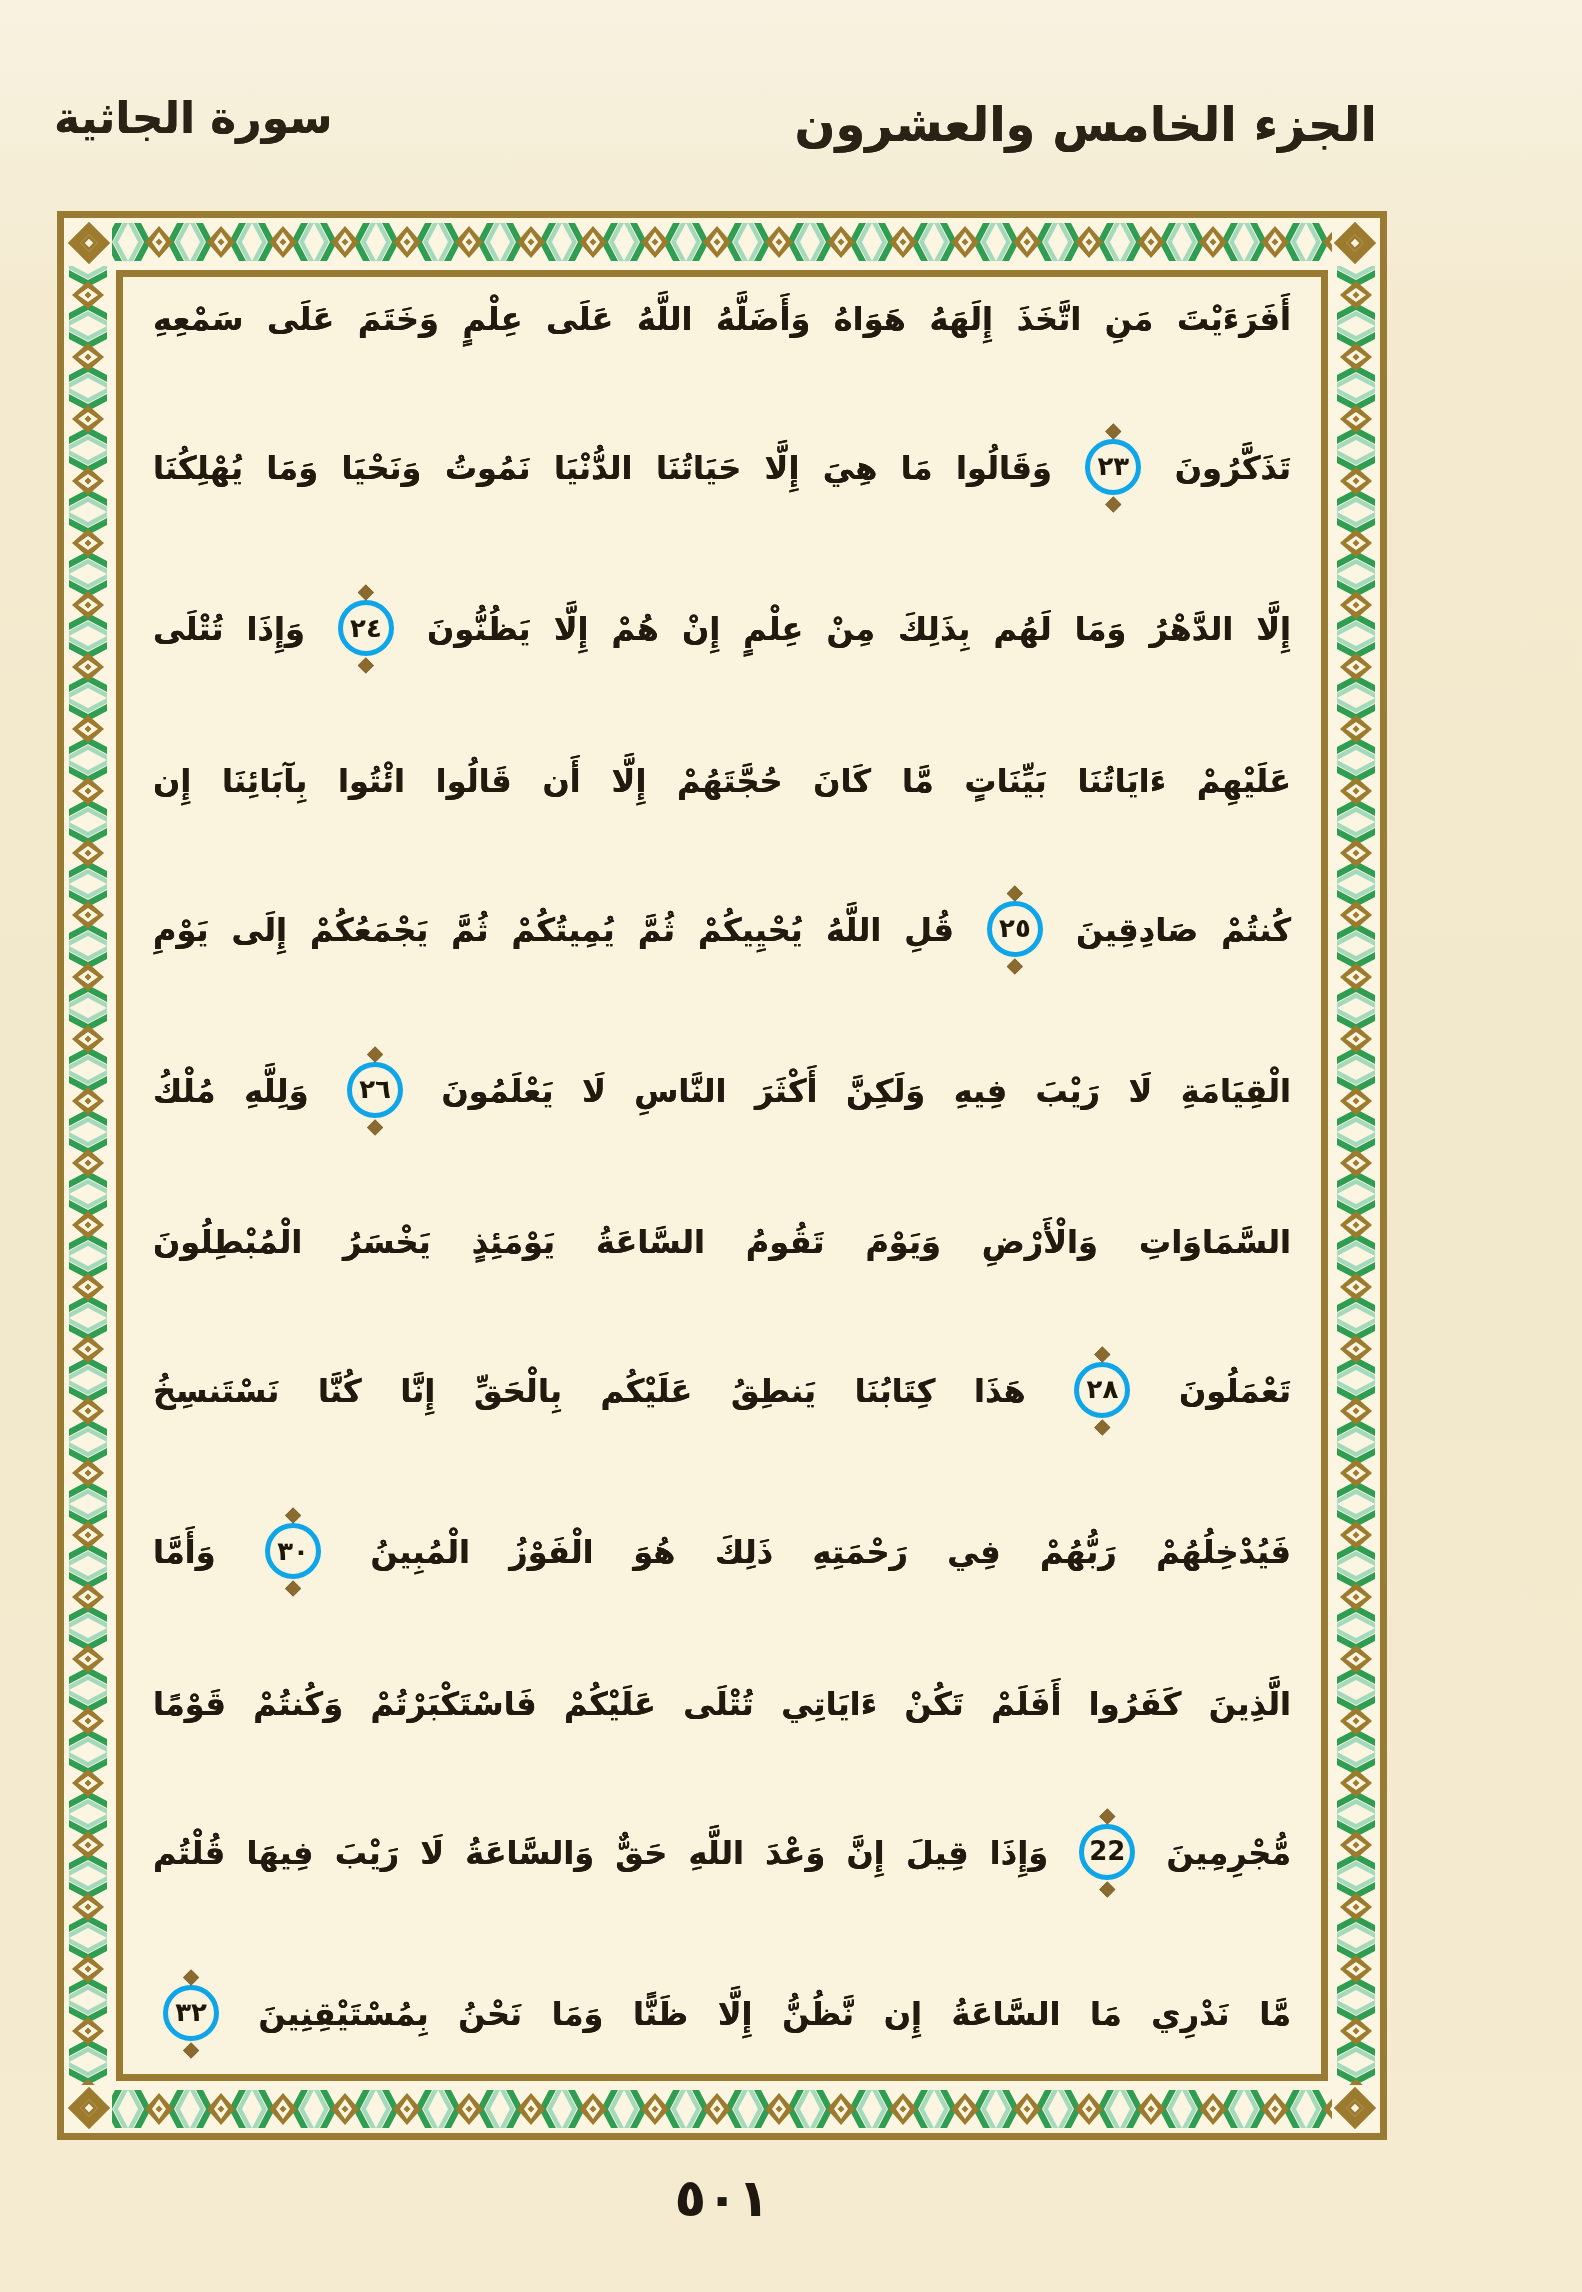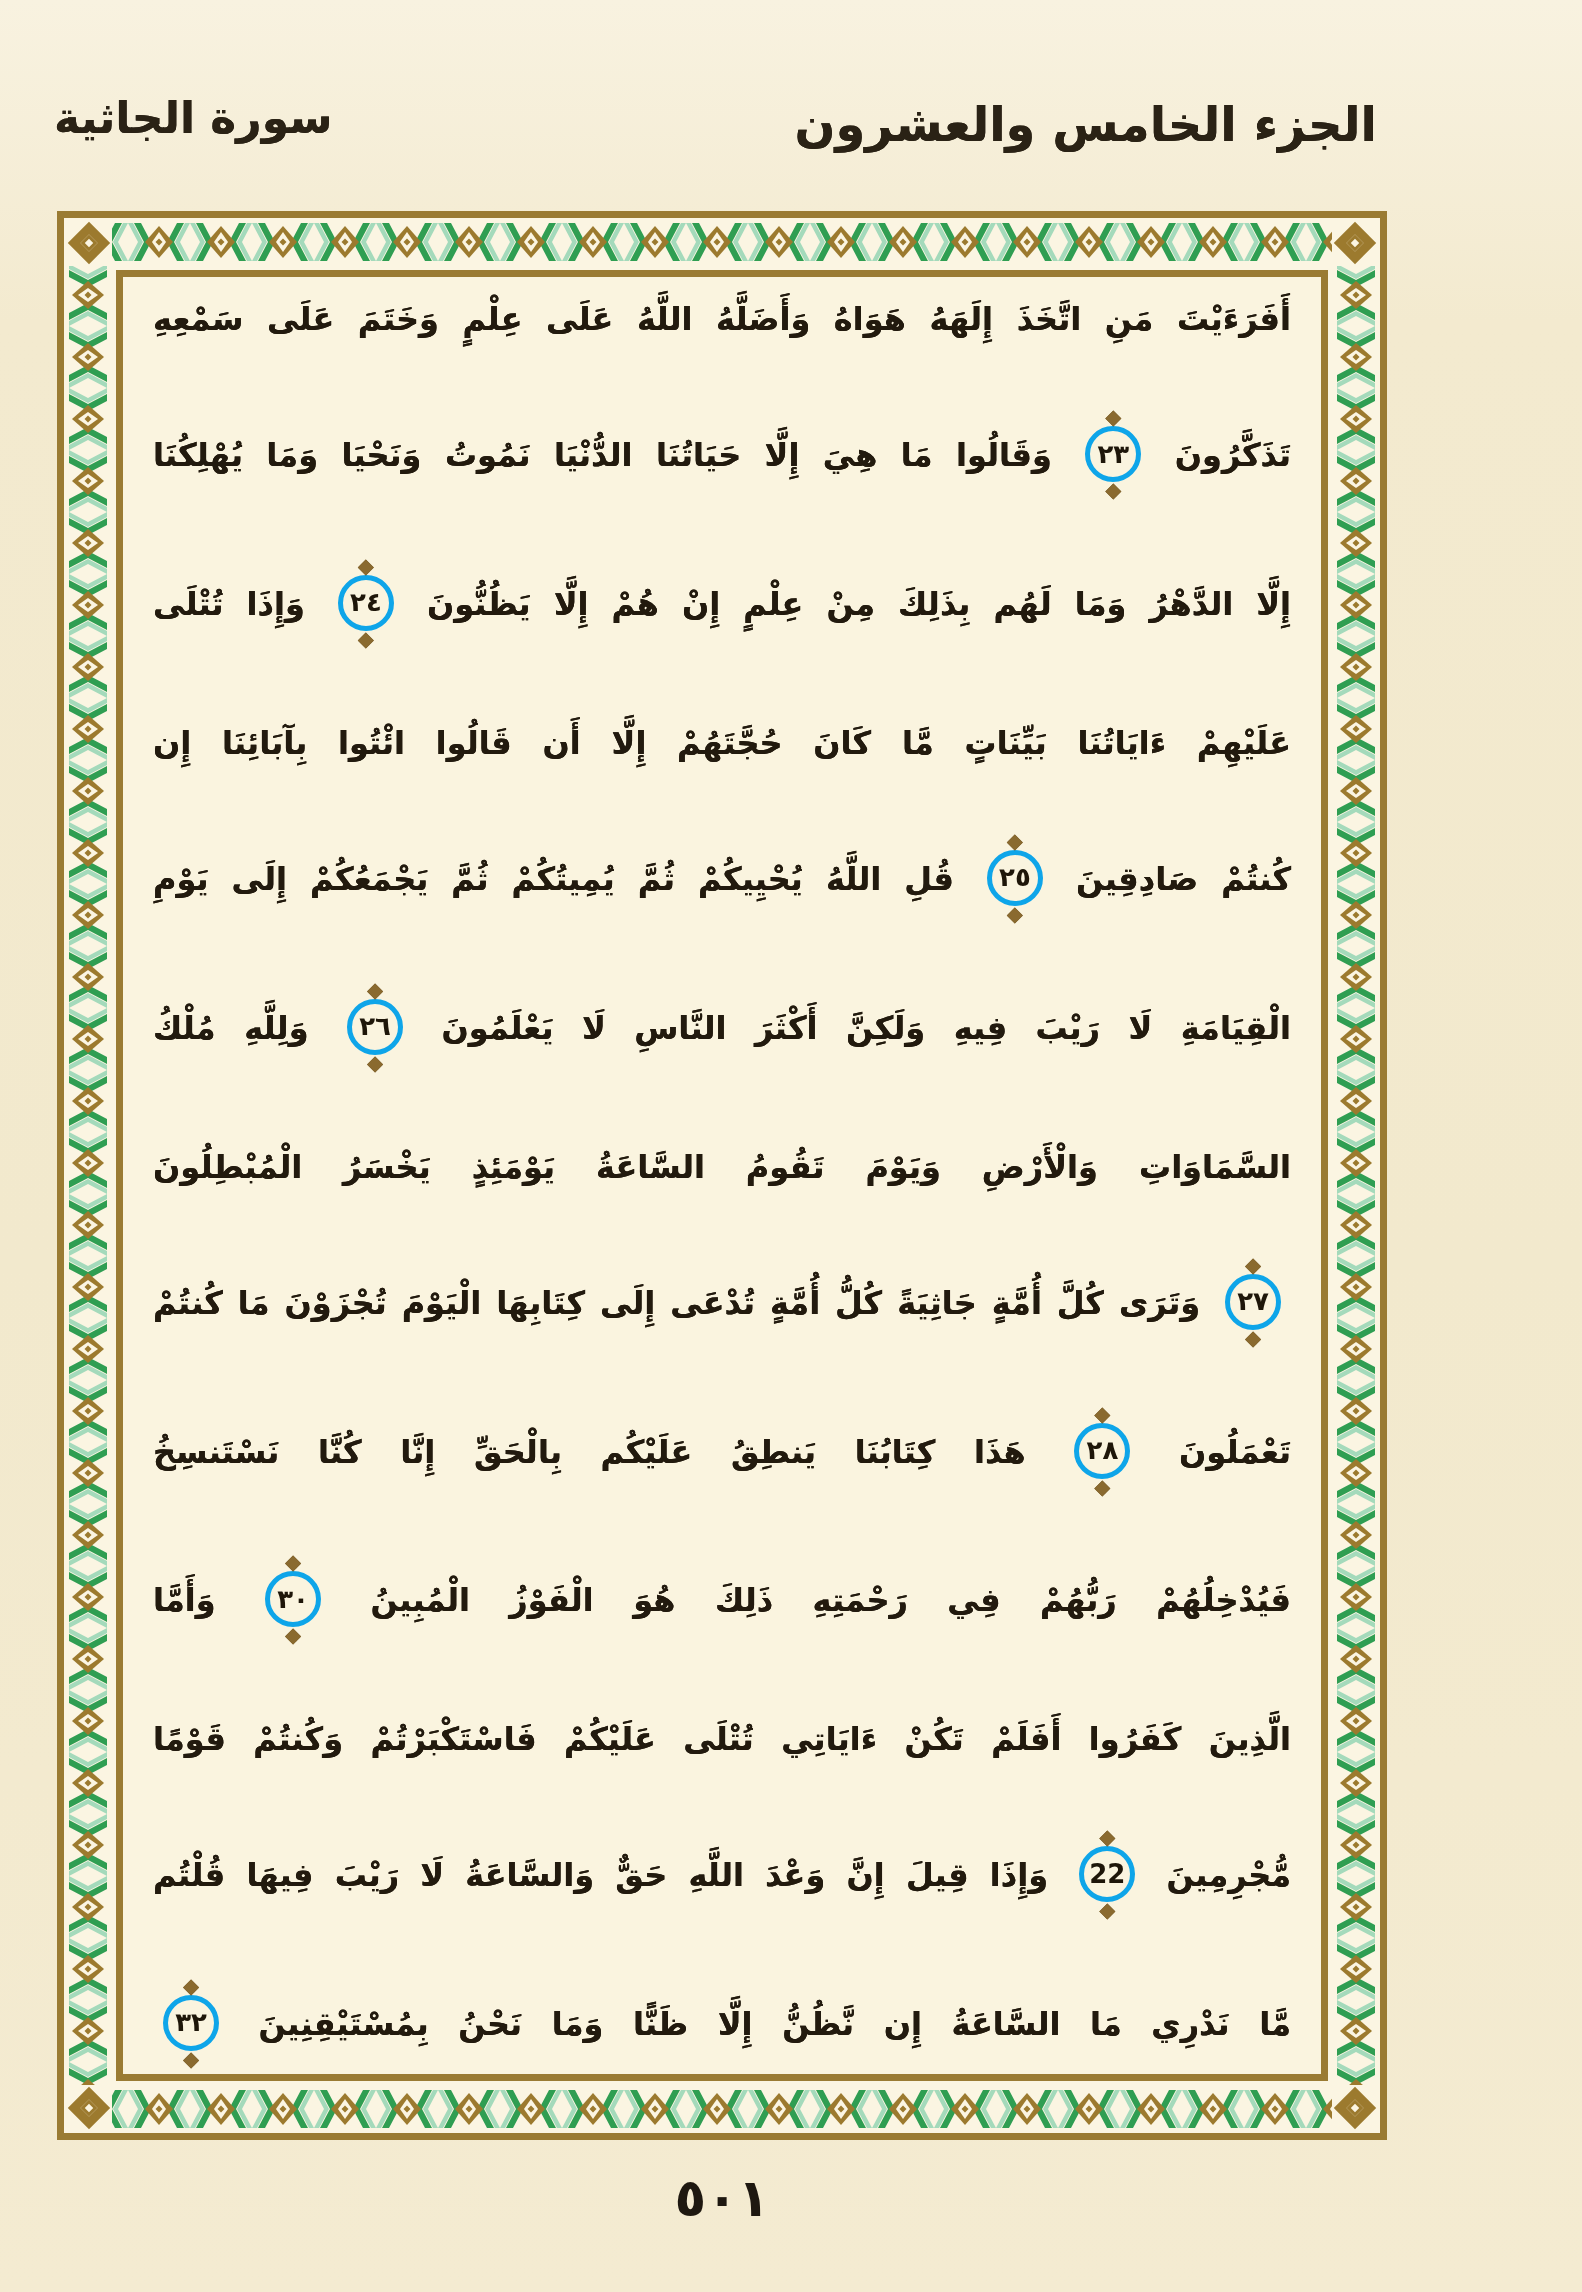--- a/index.html
+++ b/index.html
@@ -20,21 +20,21 @@
   .band-top{top:2px;left:2px;width:calc(100% - 4px);height:44px;}
   .band-bottom{bottom:2px;left:2px;width:calc(100% - 4px);height:44px;}
   .band-left{left:2px;top:46px;width:44px;height:calc(100% - 92px);}
   .band-right{right:2px;top:46px;width:44px;height:calc(100% - 92px);}
   .corner{position:absolute;width:46px;height:46px;background:#fbf5e2;}
   .corner::before{content:"";position:absolute;inset:8px;background:#9c7a2e;transform:rotate(45deg);}
   .corner::after{content:"";position:absolute;inset:17px;background:#fbf5e2;transform:rotate(45deg);box-shadow:inset 0 0 0 3px #9c7a2e;}
   .c-tl{top:2px;left:2px}.c-tr{top:2px;right:2px}.c-bl{bottom:2px;left:2px}.c-br{bottom:2px;right:2px}
   .inner-line{position:absolute;inset:52px;border:7px solid #9a7b33;background:#faf4df;}
   
-  .text-area{position:absolute;inset:0;padding:26px 30px 20px 30px;
+  .text-area{position:absolute;inset:0;padding:26px 30px 30px 30px;
              display:flex;flex-direction:column;justify-content:space-between;}
   .line{direction:rtl;text-align:justify;text-align-last:justify;-moz-text-align-last:justify;
         font-size:32px;font-weight:bold;line-height:1.05;color:#221a0e;
         text-shadow:0 0 .4px #221a0e;}
   
   .ayah{display:inline-flex;align-items:center;justify-content:center;
         width:56px;height:56px;box-sizing:border-box;border:5px solid #0ea5e9;border-radius:50%;
         font-size:26px;font-weight:bold;color:#1e1609;margin:0 10px;vertical-align:middle;
         position:relative;top:-3px;background:#faf4df;text-shadow:none;}
   .ayah::before,.ayah::after{position:absolute;left:50%;transform:translateX(-50%);
@@ -99,21 +99,20 @@
 
     <div class="inner-line">
       <div class="text-area" id="quran-text">
           <div class="line">أَفَرَءَيْتَ مَنِ اتَّخَذَ إِلَهَهُ هَوَاهُ وَأَضَلَّهُ اللَّهُ عَلَى عِلْمٍ وَخَتَمَ عَلَى سَمْعِهِ</div>
           <div class="line">تَذَكَّرُونَ <span class="ayah">٢٣</span> وَقَالُوا مَا هِيَ إِلَّا حَيَاتُنَا الدُّنْيَا نَمُوتُ وَنَحْيَا وَمَا يُهْلِكُنَا</div>
           <div class="line">إِلَّا الدَّهْرُ وَمَا لَهُم بِذَلِكَ مِنْ عِلْمٍ إِنْ هُمْ إِلَّا يَظُنُّونَ <span class="ayah">٢٤</span> وَإِذَا تُتْلَى</div>
           <div class="line">عَلَيْهِمْ ءَايَاتُنَا بَيِّنَاتٍ مَّا كَانَ حُجَّتَهُمْ إِلَّا أَن قَالُوا ائْتُوا بِآبَائِنَا إِن</div>
           <div class="line">كُنتُمْ صَادِقِينَ <span class="ayah">٢٥</span> قُلِ اللَّهُ يُحْيِيكُمْ ثُمَّ يُمِيتُكُمْ ثُمَّ يَجْمَعُكُمْ إِلَى يَوْمِ</div>
           <div class="line">الْقِيَامَةِ لَا رَيْبَ فِيهِ وَلَكِنَّ أَكْثَرَ النَّاسِ لَا يَعْلَمُونَ <span class="ayah">٢٦</span> وَلِلَّهِ مُلْكُ</div>
           <div class="line">السَّمَاوَاتِ وَالْأَرْضِ وَيَوْمَ تَقُومُ السَّاعَةُ يَوْمَئِذٍ يَخْسَرُ الْمُبْطِلُونَ</div>
-          <div class="line"><span class="ayah">٢٧</span> وَتَرَى كُلَّ أُمَّةٍ جَاثِيَةً كُلُّ أُمَّةٍ تُدْعَى إِلَى كِتَابِهَا الْيَوْمَ تُجْزَوْنَ مَا كُنتُمْ</div>
           <div class="line">تَعْمَلُونَ <span class="ayah">٢٨</span> هَذَا كِتَابُنَا يَنطِقُ عَلَيْكُم بِالْحَقِّ إِنَّا كُنَّا نَسْتَنسِخُ</div>
           <div class="line">فَيُدْخِلُهُمْ رَبُّهُمْ فِي رَحْمَتِهِ ذَلِكَ هُوَ الْفَوْزُ الْمُبِينُ <span class="ayah">٣٠</span> وَأَمَّا</div>
           <div class="line">الَّذِينَ كَفَرُوا أَفَلَمْ تَكُنْ ءَايَاتِي تُتْلَى عَلَيْكُمْ فَاسْتَكْبَرْتُمْ وَكُنتُمْ قَوْمًا</div>
           <div class="line">مُّجْرِمِينَ <span class="ayah">22</span> وَإِذَا قِيلَ إِنَّ وَعْدَ اللَّهِ حَقٌّ وَالسَّاعَةُ لَا رَيْبَ فِيهَا قُلْتُم</div>
           <div class="line">مَّا نَدْرِي مَا السَّاعَةُ إِن نَّظُنُّ إِلَّا ظَنًّا وَمَا نَحْنُ بِمُسْتَيْقِنِينَ <span class="ayah">٣٢</span></div>
         </div>
     </div>
   </div>
 
   <div class="page-number">٥٠١</div>

